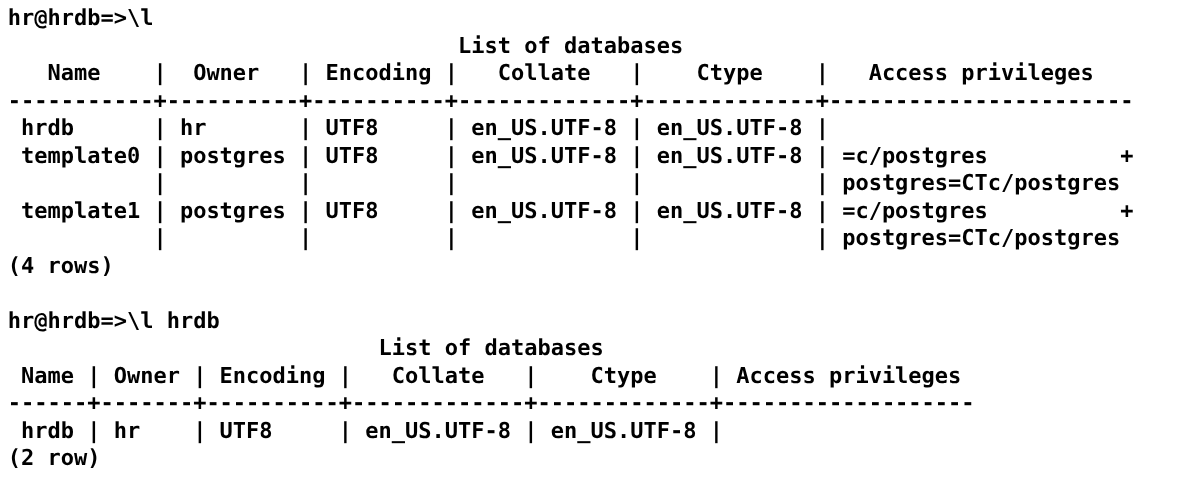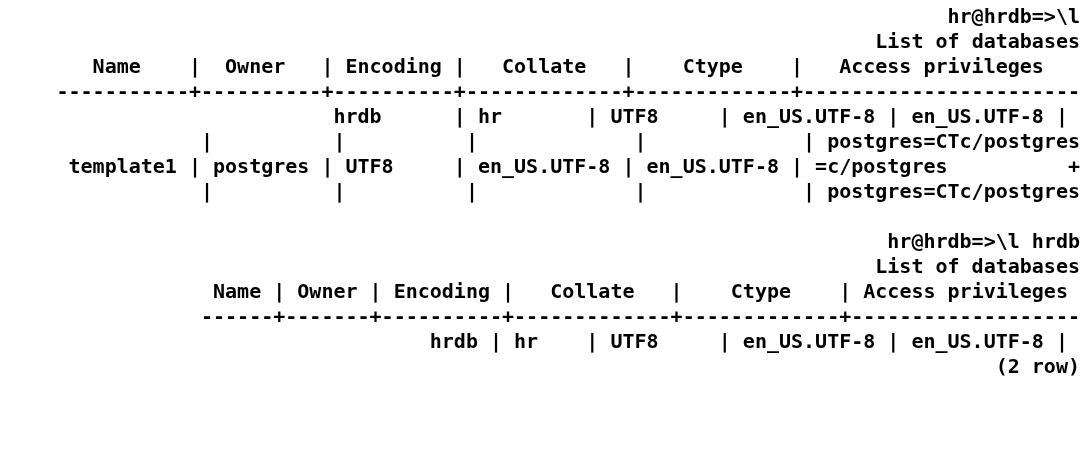--- a/index.html
+++ b/index.html
@@ -11,37 +11,39 @@
     background: #ffffff;
     color: #000000;
     font-family: "DejaVu Sans Mono", "Liberation Mono", monospace;
     font-size: 20px;
     font-weight: bold;
     line-height: 25px;
     padding: 4px 0 0 7px;
     overflow: hidden;
     cursor: text;
   }
-  .line { white-space: pre; height: 25px; text-align: right; }
+  .line { white-space: pre; height: 25px; }
   .blank { height: 25px; }
 </style>
 </head>
 <body>
 
 <div class="terminal">
 
   <section>
     <div class="line"><span>hr@hrdb=&gt;</span><span>\l</span></div>
     <div class="line">                                  List of databases</div>
     <div class="line">   Name    |  Owner   | Encoding |   Collate   |    Ctype    |   Access privileges   </div>
     <div class="line">-----------+----------+----------+-------------+-------------+-----------------------</div>
     <div class="line"> hrdb      | hr       | UTF8     | en_US.UTF-8 | en_US.UTF-8 | </div>
+    <div class="line"> template0 | postgres | UTF8     | en_US.UTF-8 | en_US.UTF-8 | =c/postgres          +</div>
     <div class="line">           |          |          |             |             | postgres=CTc/postgres</div>
     <div class="line"> template1 | postgres | UTF8     | en_US.UTF-8 | en_US.UTF-8 | =c/postgres          +</div>
     <div class="line">           |          |          |             |             | postgres=CTc/postgres</div>
+    <div class="line">(4 rows)</div>
     <div class="line blank"></div>
   </section>
 
   <section>
     <div class="line"><span>hr@hrdb=&gt;</span><span>\l hrdb</span></div>
     <div class="line">                            List of databases</div>
     <div class="line"> Name | Owner | Encoding |   Collate   |    Ctype    | Access privileges </div>
     <div class="line">------+-------+----------+-------------+-------------+-------------------</div>
     <div class="line"> hrdb | hr    | UTF8     | en_US.UTF-8 | en_US.UTF-8 | </div>
     <div class="line">(2 row)</div>

